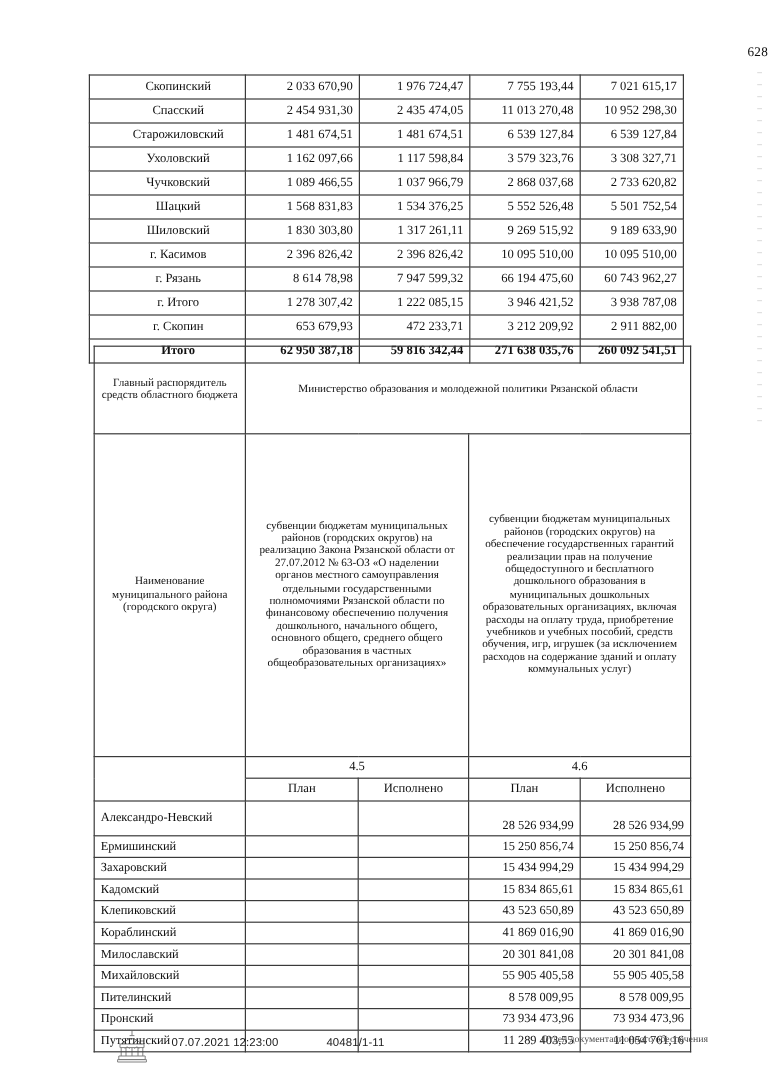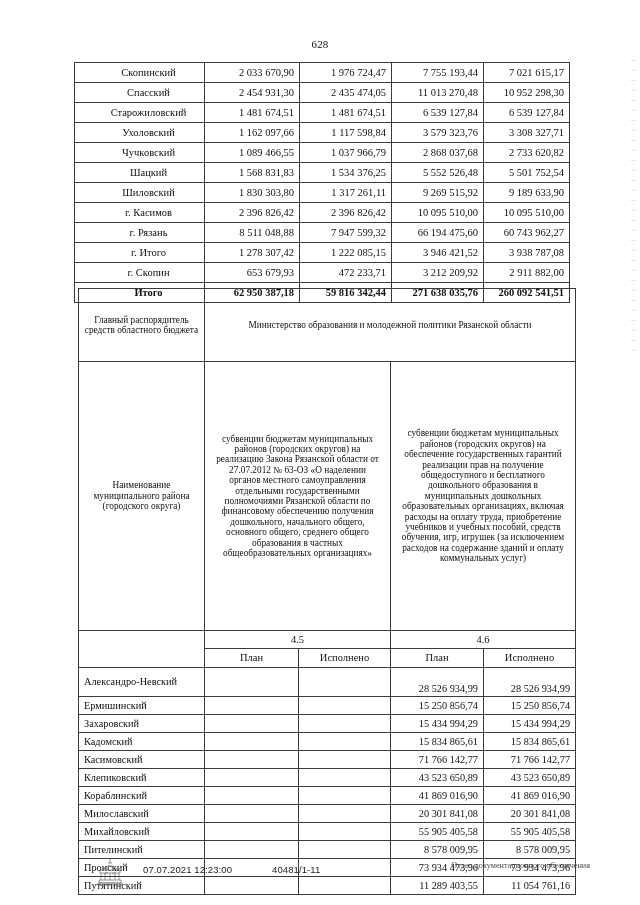--- a/index.html
+++ b/index.html
@@ -19,21 +19,21 @@
     position: absolute;
     inset: 0;
     width: 640px;
     height: 905px;
   }
   .page-number {
     position: absolute;
     top: 38px;
     left: 0;
     width: 640px;
-    text-align: center;
+    text-align: right;
     font-size: 11px;
     font-family: "Liberation Serif", serif;
     letter-spacing: 0.2px;
   }
 
   
   table.doc-table {
     border-collapse: collapse;
     table-layout: fixed;
     font-family: "Liberation Serif", serif;
@@ -242,21 +242,21 @@
       </tr>
       <tr>
         <td class="name">г. Касимов</td>
         <td class="num">2 396 826,42</td>
         <td class="num">2 396 826,42</td>
         <td class="num">10 095 510,00</td>
         <td class="num">10 095 510,00</td>
       </tr>
       <tr>
         <td class="name">г. Рязань</td>
-        <td class="num">8 511 048,88</td>
+        <td class="num">8 614 78,98</td>
         <td class="num">7 947 599,32</td>
         <td class="num">66 194 475,60</td>
         <td class="num">60 743 962,27</td>
       </tr>
       <tr>
         <td class="name">г. Итого</td>
         <td class="num">1 278 307,42</td>
         <td class="num">1 222 085,15</td>
         <td class="num">3 946 421,52</td>
         <td class="num">3 938 787,08</td>
@@ -333,27 +333,20 @@
         <td class="cell-num"></td>
         <td class="cell-num">15 434 994,29</td>
         <td class="cell-num">15 434 994,29</td>
       </tr>
       <tr class="row-h">
         <td class="cell-name">Кадомский</td>
         <td class="cell-num"></td>
         <td class="cell-num"></td>
         <td class="cell-num">15 834 865,61</td>
         <td class="cell-num">15 834 865,61</td>
-      </tr>
-      <tr class="row-h">
-        <td class="cell-name">Касимовский</td>
-        <td class="cell-num"></td>
-        <td class="cell-num"></td>
-        <td class="cell-num">71 766 142,77</td>
-        <td class="cell-num">71 766 142,77</td>
       </tr>
       <tr class="row-h">
         <td class="cell-name">Клепиковский</td>
         <td class="cell-num"></td>
         <td class="cell-num"></td>
         <td class="cell-num">43 523 650,89</td>
         <td class="cell-num">43 523 650,89</td>
       </tr>
       <tr class="row-h">
         <td class="cell-name">Кораблинский</td>

